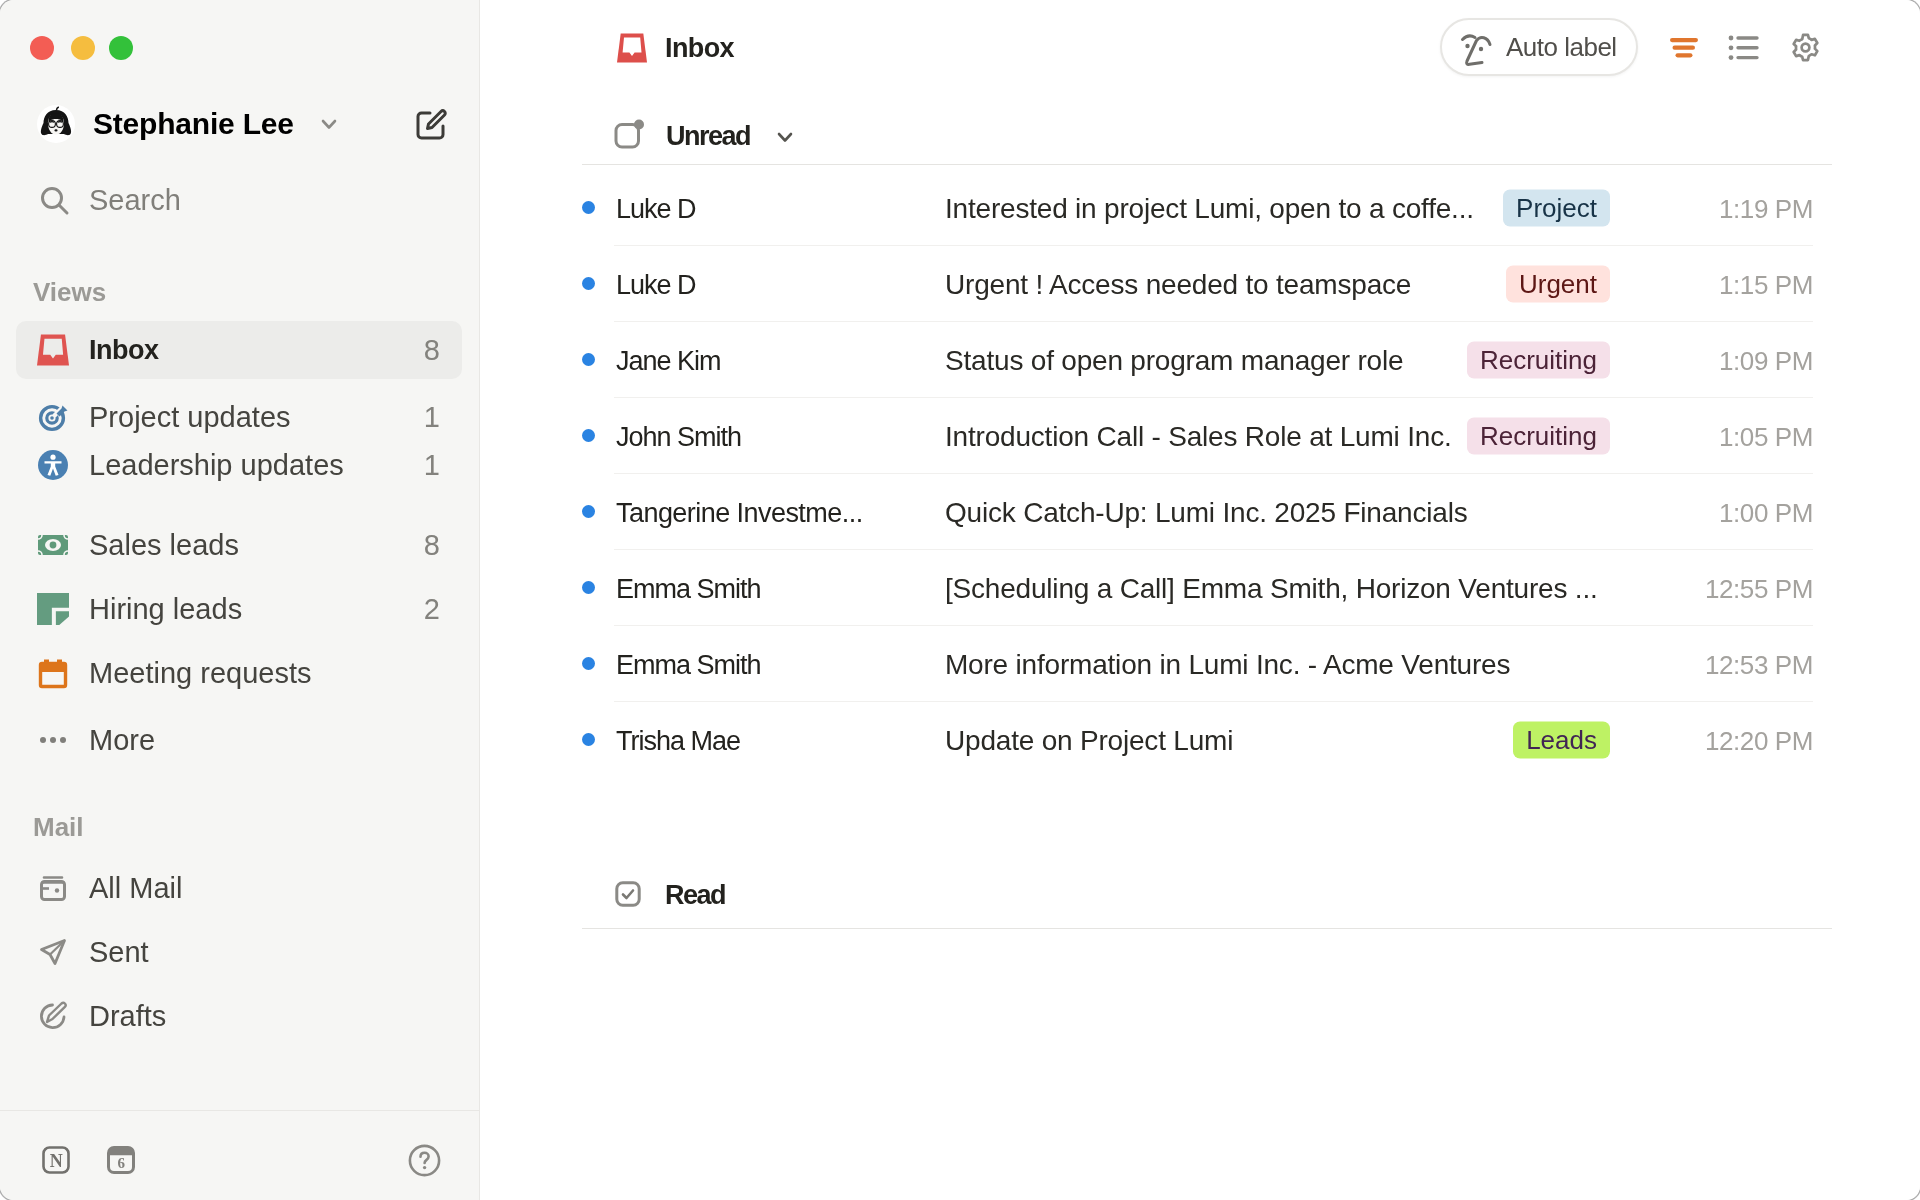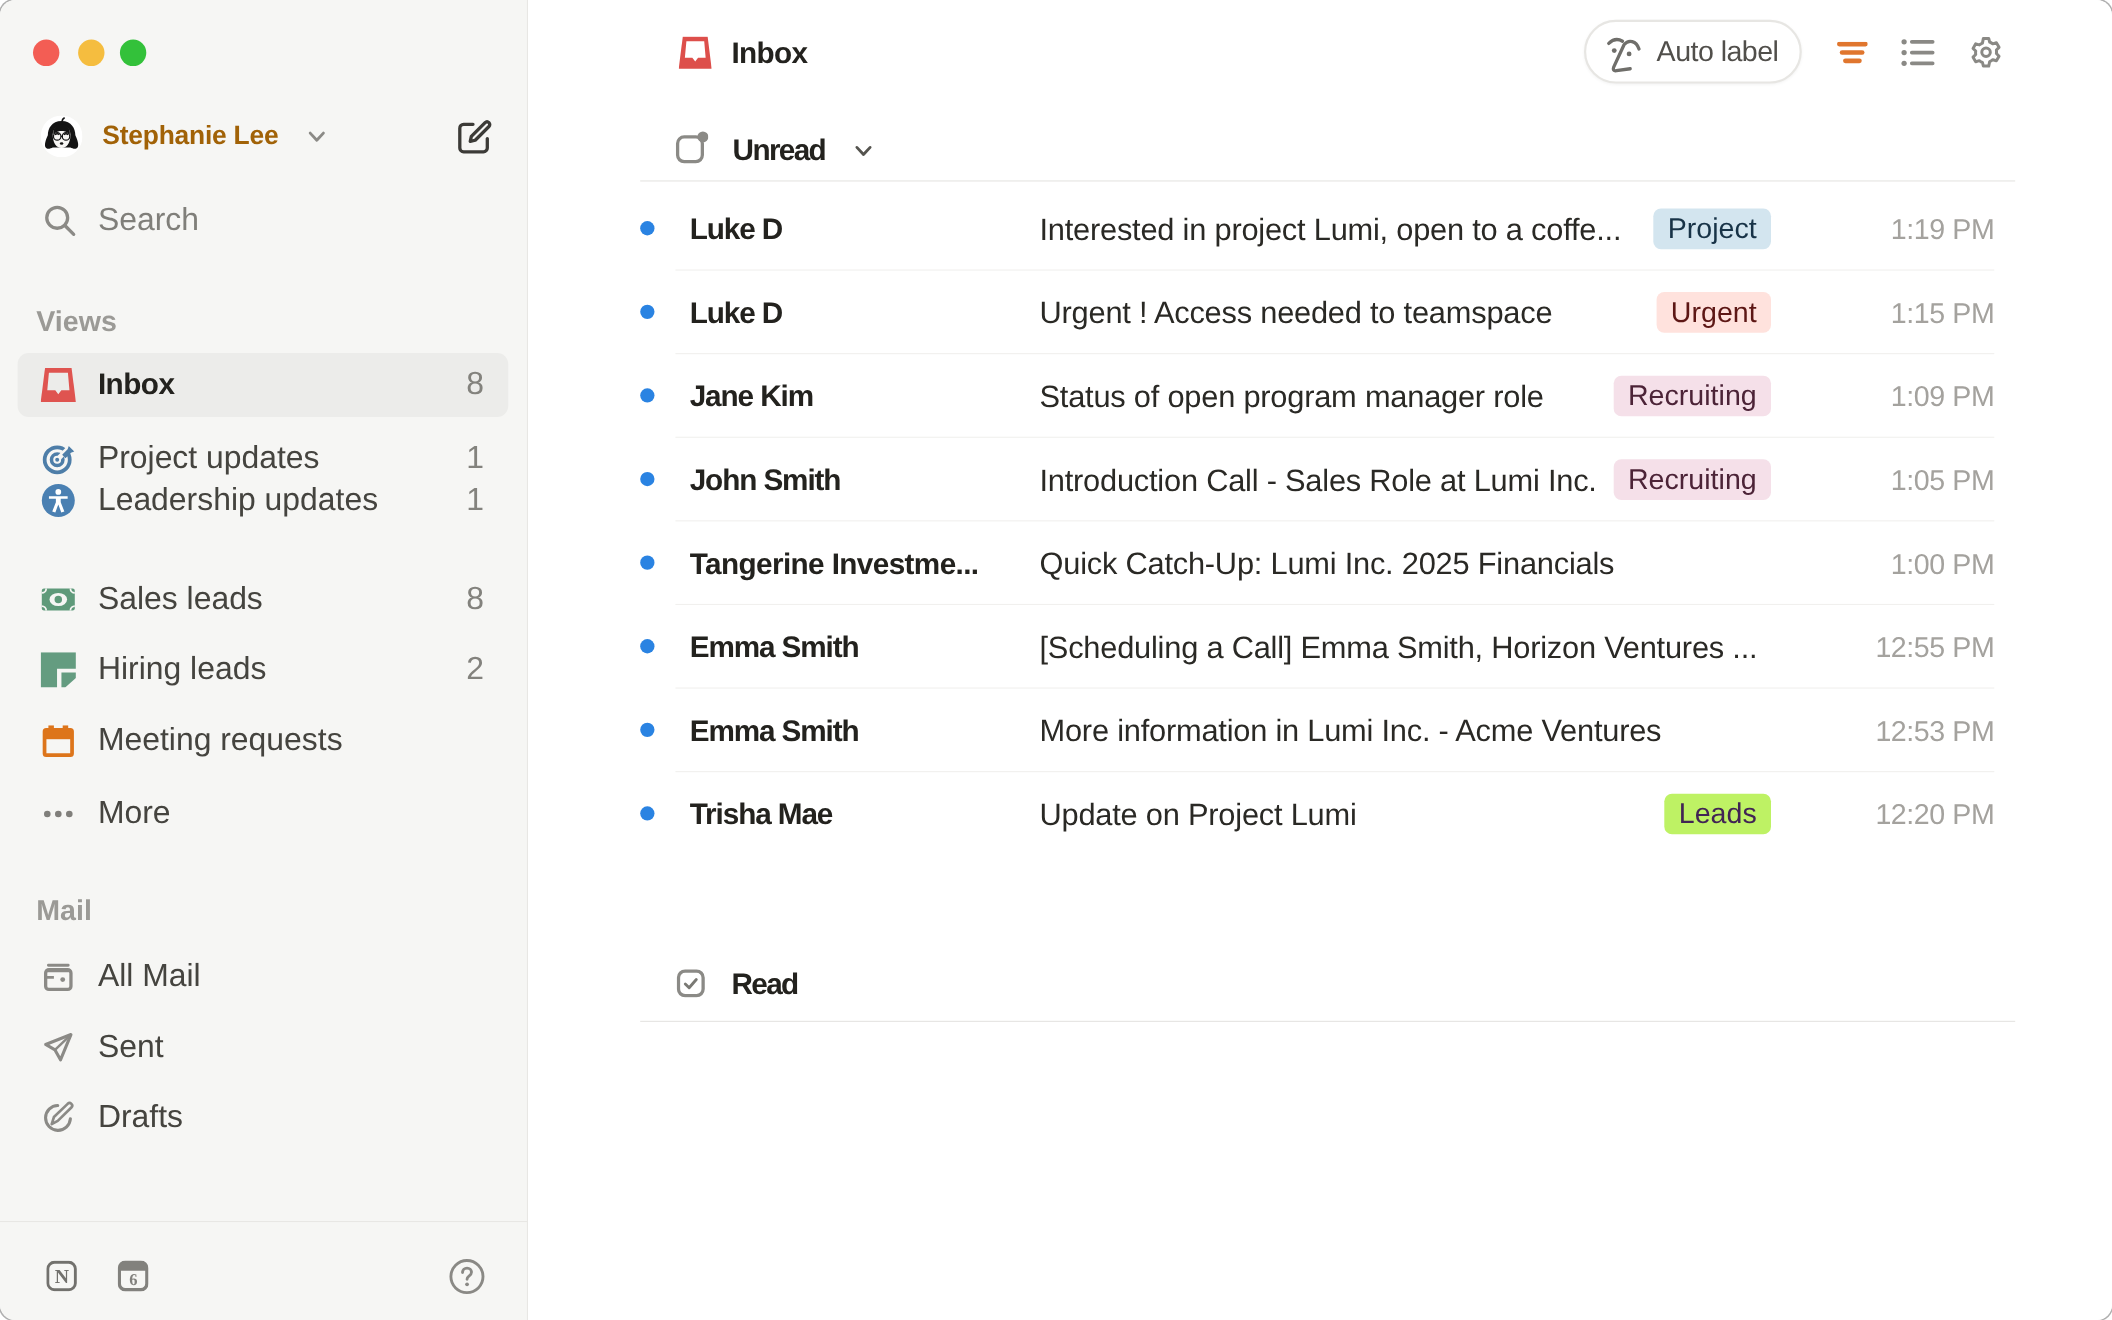--- a/index.html
+++ b/index.html
@@ -19,21 +19,21 @@
   .navitem.sel .lbl { color:#23221e; font-weight:700; font-size:27px; letter-spacing:-0.5px; }
 
   .seclabel { position:absolute; left:33px; font-size:26px; font-weight:700; color:#9b9a96; }
 
   
   .main { position:absolute; left:480px; top:0; width:1440px; height:1200px; background:#fff; }
   .rowline { position:absolute; height:1px; background:#f1f0ee; }
 
   .mailrow { position:absolute; left:102px; width:1250px; height:76px; }
   .mailrow .dot { position:absolute; left:0px; top:32px; width:13px; height:13px; border-radius:50%; background:#2a83e2; }
-  .mailrow .name { position:absolute; left:34px; top:50%; transform:translateY(calc(-50% + 2px)); font-size:27px; letter-spacing:-1px; font-weight:700; color:#23221e; white-space:nowrap;margin-left:11px; }
+  .mailrow .name { position:absolute; left:34px; top:50%; transform:translateY(calc(-50% + 2px)); font-size:27px; letter-spacing:-1px; font-weight:400; color:#23221e; white-space:nowrap; }
   .mailrow .subj { position:absolute; left:363px; top:50%; transform:translateY(calc(-50% + 2px)); font-size:28px; letter-spacing:-0.2px; color:#2a2925; white-space:nowrap; }
   .mailrow .time { position:absolute; right:19px; top:50%; transform:translateY(calc(-50% + 2px)); font-size:26px; letter-spacing:-0.4px; color:#a4a29e; }
   .tag { position:absolute; right:222px; top:50%; transform:translateY(calc(-50% + 1px)); height:37px; line-height:37px; padding:0 13px; border-radius:7px; font-size:26px; white-space:nowrap; }
   .tag.blue { background:#d3e5ef; color:#183347; }
   .tag.red { background:#ffe2dd; color:#5d1715; }
   .tag.pink { background:#f5e0e9; color:#4c2337; }
   .tag.purple { background:#bef264; color:#412454; }
 </style>
 </head>
 <body>
@@ -53,21 +53,21 @@
         <path d="M19 8 C 14 8 11 12 11.5 17 L 13.5 15.5 C 16 13.5 22 13.5 24.5 15.5 L 26.5 17 C 27 12 24 8 19 8 Z" fill="#141414"></path>
         <circle cx="15" cy="19" r="3.4" fill="none" stroke="#141414" stroke-width="1.1"></circle>
         <circle cx="23" cy="19" r="3.4" fill="none" stroke="#141414" stroke-width="1.1"></circle>
         <path d="M18.4 19 h1.6" stroke="#141414" stroke-width="1"></path>
         <path d="M13 17.4 c1.2 -1 2.8 -1 4 0 M21 17.4 c1.2 -1 2.8 -1 4 0" stroke="#141414" stroke-width="1.2" fill="none"></path>
         <ellipse cx="19" cy="25.4" rx="1.6" ry="1.1" fill="#141414"></ellipse>
         <path d="M19.5 5.5 C 19.5 3.5 20.5 2.5 21.8 2" stroke="#141414" stroke-width="1.4" fill="none"></path>
       </svg>
     </div>
     <div class="abs" style="left:93px; top:105px; height:38px; display:flex; align-items:center;">
-      <span style="font-size:24px; letter-spacing:-0.2px; font-weight:700; color:#a16207;">Stephanie Lee</span>
+      <span style="font-size:30px; letter-spacing:-0.2px; font-weight:700; color:#000000;">Stephanie Lee</span>
       <svg width="26" height="26" viewBox="0 0 26 26" style="margin-left:22px;">
           <path d="M7 10 L13 16.5 L19 10" stroke="#8b8a86" stroke-width="2.6" fill="none" stroke-linecap="round" stroke-linejoin="round"></path>
         </svg>
     </div>
 
     <div class="abs" style="left:413px; top:106px;">
       <svg width="36" height="36" viewBox="0 0 36 36">
         <path d="M30 20 V28.5 A3.5 3.5 0 0 1 26.5 32 H8.5 A3.5 3.5 0 0 1 5 28.5 V10.5 A3.5 3.5 0 0 1 8.5 7 H17" stroke="#3c3b37" stroke-width="3" fill="none" stroke-linecap="round"></path>
         <path d="M14.5 22.5 L15.5 18 L28 5.5 C 29 4.5 30.5 4.5 31.5 5.5 C 32.5 6.5 32.5 8 31.5 9 L19 21.5 Z" fill="none" stroke="#3c3b37" stroke-width="3" stroke-linejoin="round"></path>
       </svg>
@@ -99,21 +99,21 @@
           <circle cx="15" cy="17" r="11.4" stroke-width="3.4"></circle>
           <circle cx="15" cy="17" r="5.2" stroke-width="3.2"></circle>
         </g>
         <circle cx="15" cy="17" r="1.8" fill="#4e7ea8"></circle>
         <path d="M17 15 L27 5" stroke="#f6f6f4" stroke-width="4.5"></path>
         <path d="M19.5 12.5 L24.5 7.5 L25.5 4.5 L28 7 L30.5 9.5 L27.5 10.5 L22.5 15.5 Z" fill="#4e7ea8"></path>
       </svg>
       <span class="lbl">Project updates</span>
         <span class="cnt">1</span>
     </div>
-    <div class="navitem" style="top:426px;">
+    <div class="navitem" style="top:436px;">
       <svg class="ico" viewBox="0 0 32 32">
         <circle cx="16" cy="16" r="15" fill="#4a80b2"></circle>
         <circle cx="16" cy="8.2" r="2.6" fill="#fff"></circle>
         <path d="M7.5 12.2 H24.5 V14.4 H18.2 L18.2 17.5 L21.5 26 L18.7 26.8 L16 19.6 L13.3 26.8 L10.5 26 L13.8 17.5 L13.8 14.4 H7.5 Z" fill="#fff"></path>
       </svg>
       <span class="lbl">Leadership updates</span>
         <span class="cnt">1</span>
     </div>
     <div class="navitem" style="top:516px;text-align:right;">
       <svg class="ico" viewBox="0 0 32 32">

